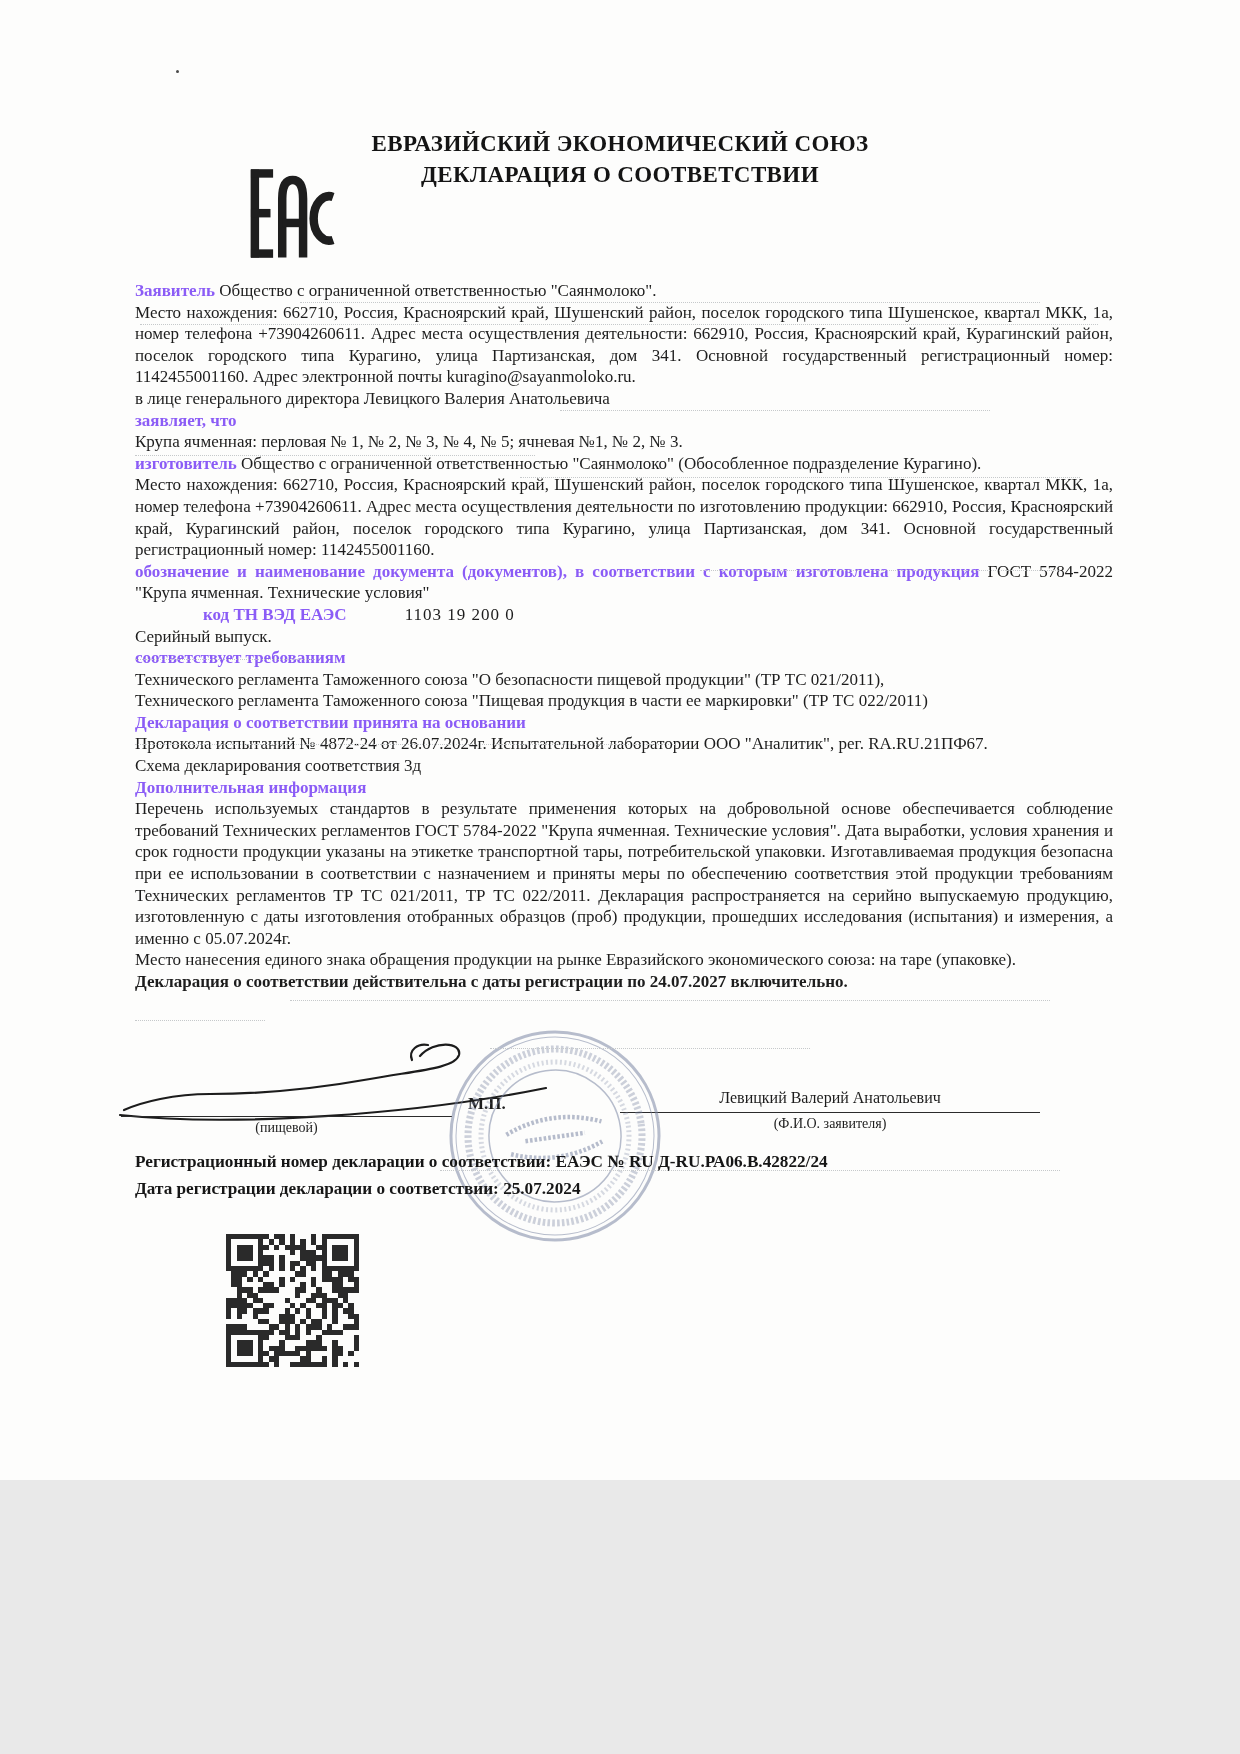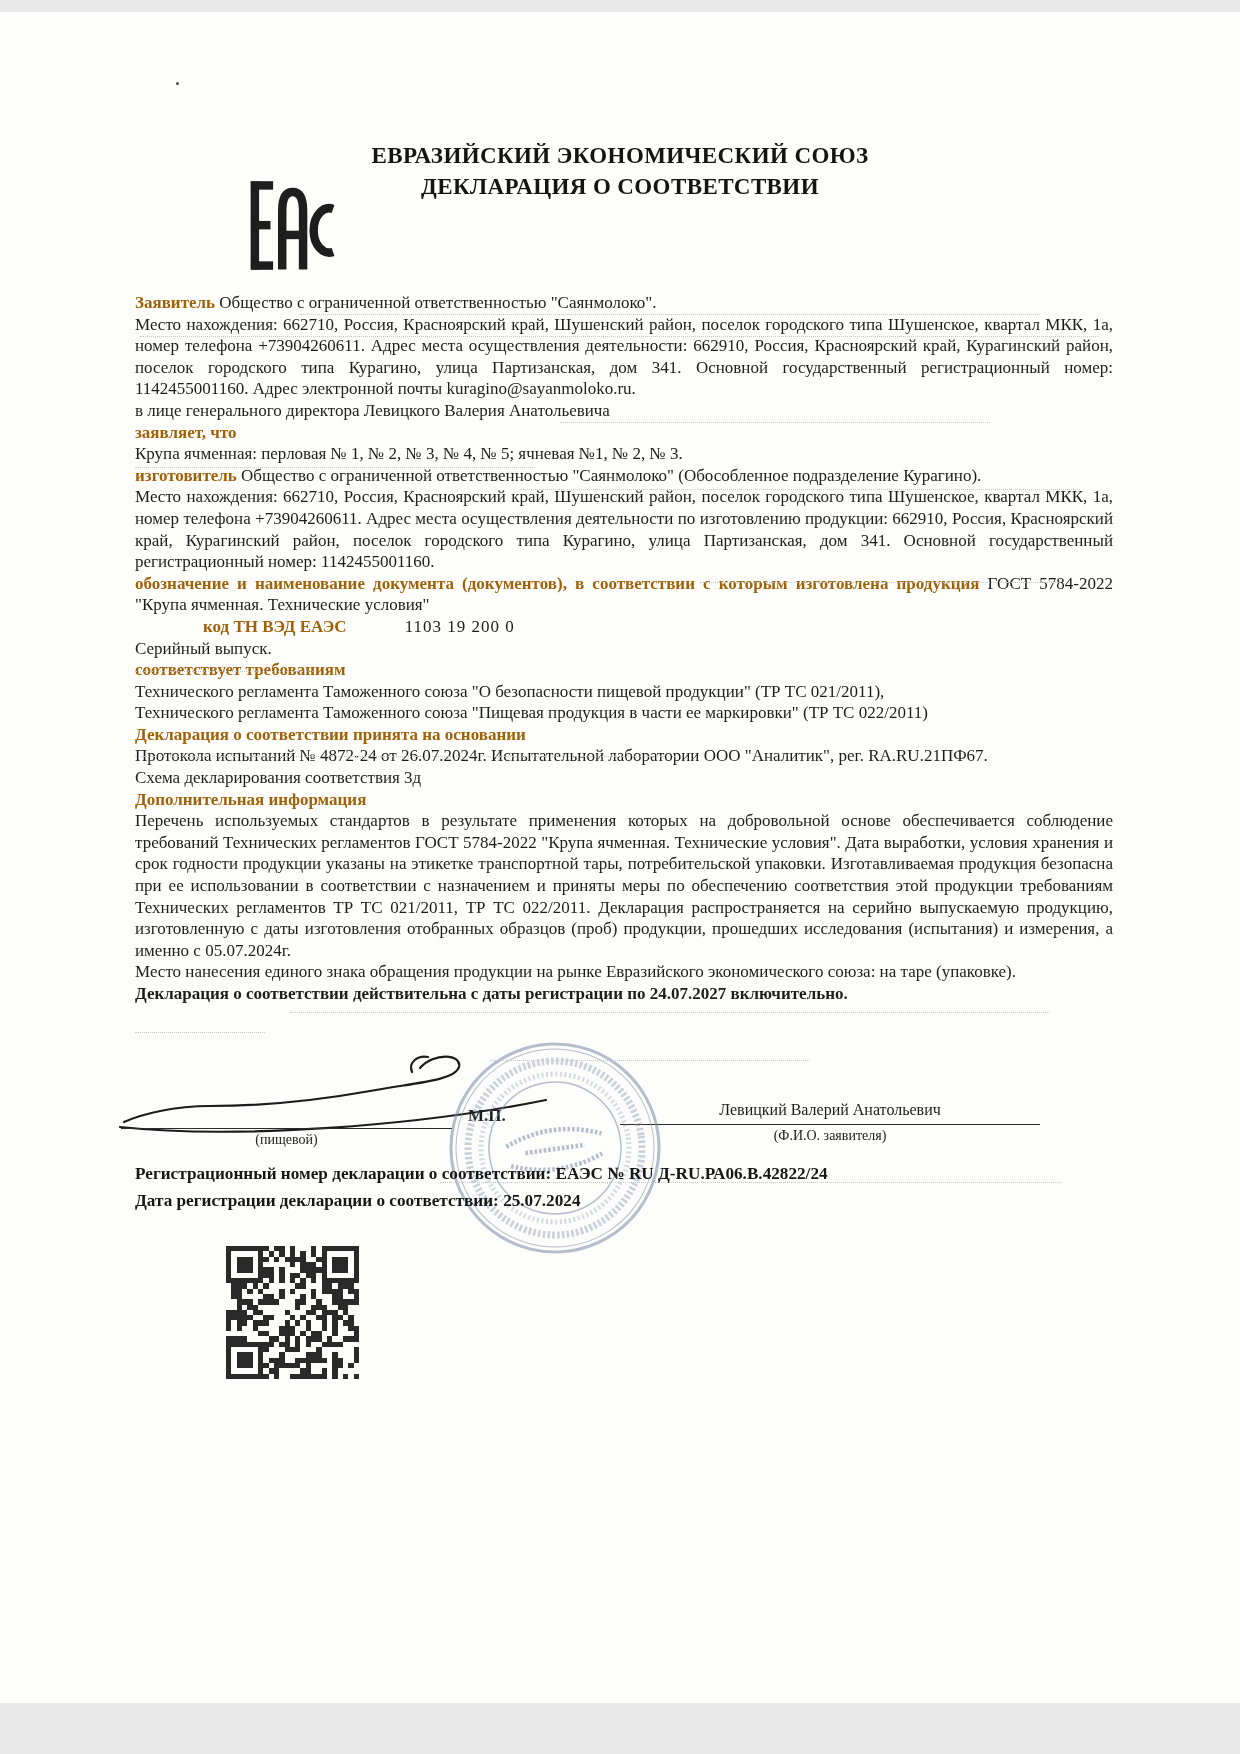--- a/index.html
+++ b/index.html
@@ -1,35 +1,35 @@
 <!DOCTYPE html>
 <html><head>
 <meta charset="utf-8">
 <style>
   * { margin:0; padding:0; box-sizing:border-box; }
   html,body { background:#e9e9e9; }
   body { font-family:"Liberation Serif", serif; }
   .page {
-    position:relative; width:1240px; height:1691px;
+    position:relative; width:1240px; height:1480px;
     background:#fdfdfc; color:#1c1c1c; overflow:hidden;
-    margin:12px auto;
+    margin:0 auto;
   }
   .eac-logo { position:absolute; left:243px; top:163px; }
   .title-block {
     position:absolute; top:128px; left:0; width:1240px;
     text-align:center; font-weight:bold; font-size:23px;
     letter-spacing:.4px; color:#141414; line-height:31px;
   }
   .content {
     position:absolute; left:135px; top:280px; width:978px;
     font-size:17px; line-height:21.6px; color:#1d1d1d;
   }
   .content p { margin:0; }
   .just { text-align:justify; }
-  b { color:#a16207; }
+  b { color:#8b5cf6; }
   .tnved-label { margin-left:68px; }
   .tnved-code { margin-left:58px; letter-spacing:1px; }
   .validity { margin-top:14px; font-weight:bold; }
   .sig-line { position:absolute; border-top:1.6px solid #2b2b2b; }
   .sig-line-left { left:121px; top:1116px; width:331px; }
   .sig-line-right { left:620px; top:1112px; width:420px; }
   .sig-caption {
     position:absolute; left:121px; top:1120px; width:331px;
     text-align:center; font-size:14px; color:#222;
   }

